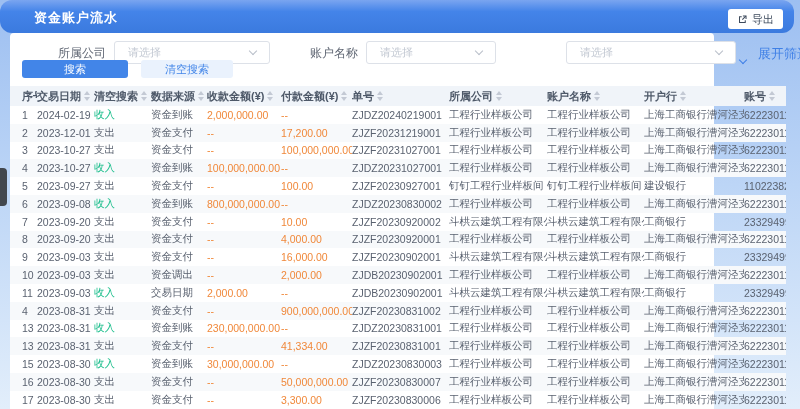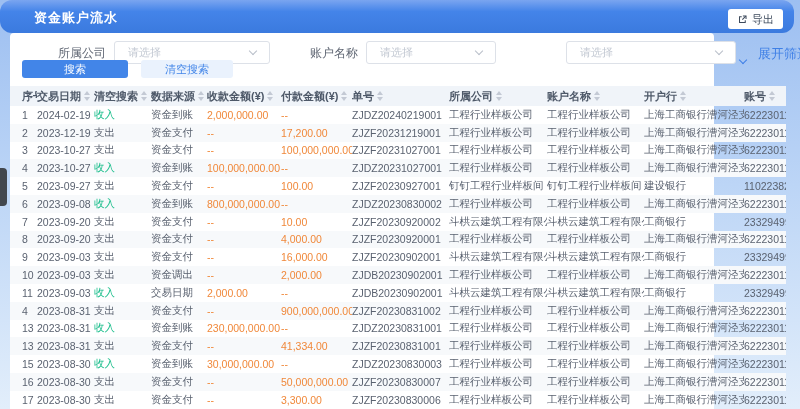--- a/index.html
+++ b/index.html
@@ -248,21 +248,21 @@
             <td class="amt">2,000,000.00</td>
             <td class="amt">--</td>
             <td>ZJDZ20240219001</td>
             <td>工程行业样板公司</td>
             <td>工程行业样板公司</td>
             <td>上海工商银行漕河泾支行</td>
             <td>622230111</td>
           </tr>
           <tr>
             <td>2</td>
-            <td>2023-12-19</td>
+            <td>2023-12-01</td>
             <td>支出</td>
             <td>资金支付</td>
             <td class="amt">--</td>
             <td class="amt">17,200.00</td>
             <td>ZJZF20231219001</td>
             <td>工程行业样板公司</td>
             <td>工程行业样板公司</td>
             <td>上海工商银行漕河泾支行</td>
             <td>622230111</td>
           </tr>

